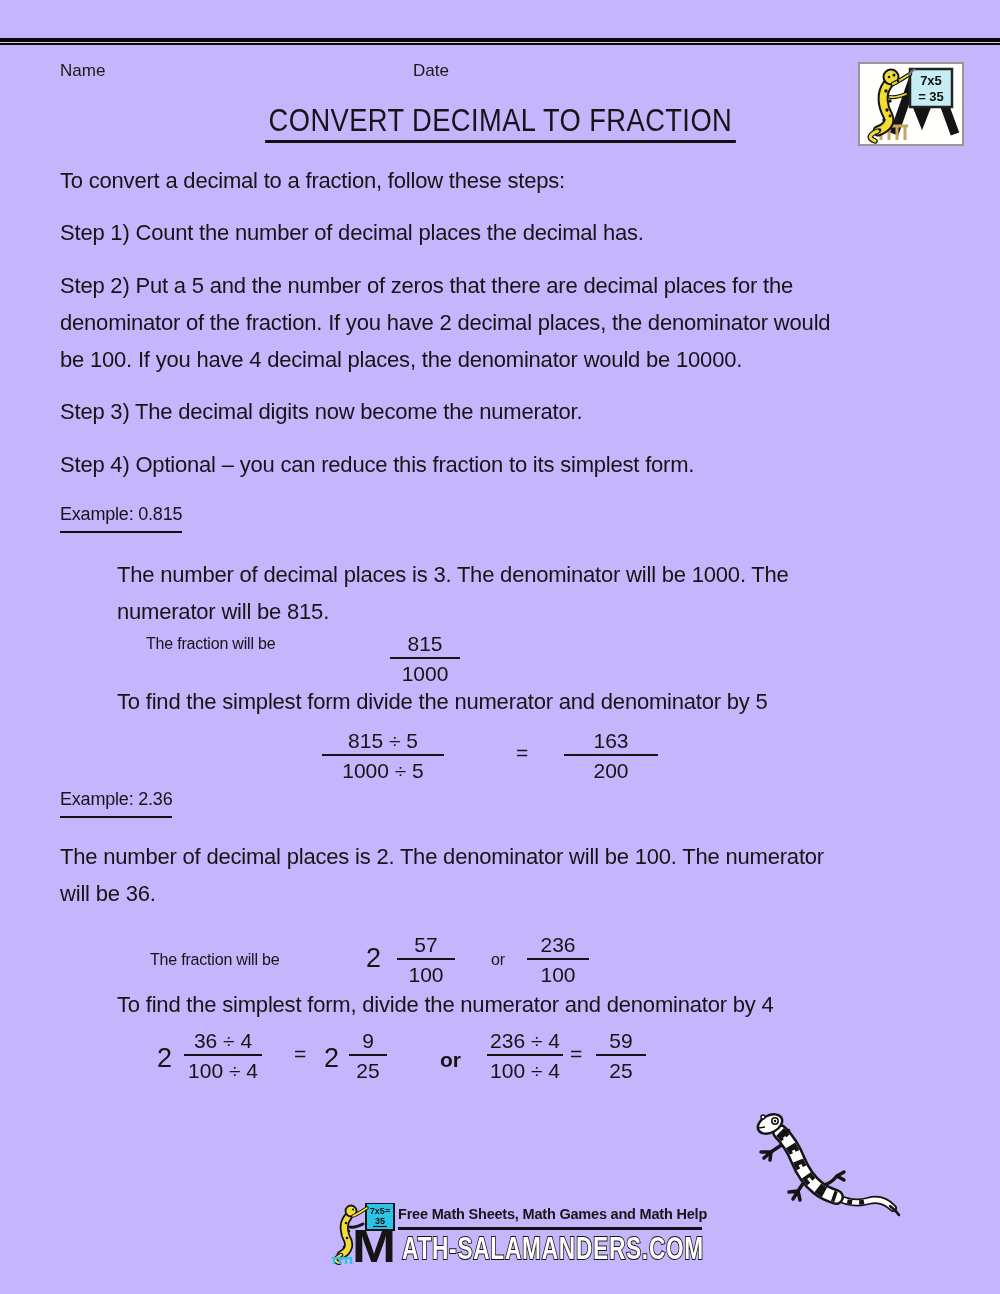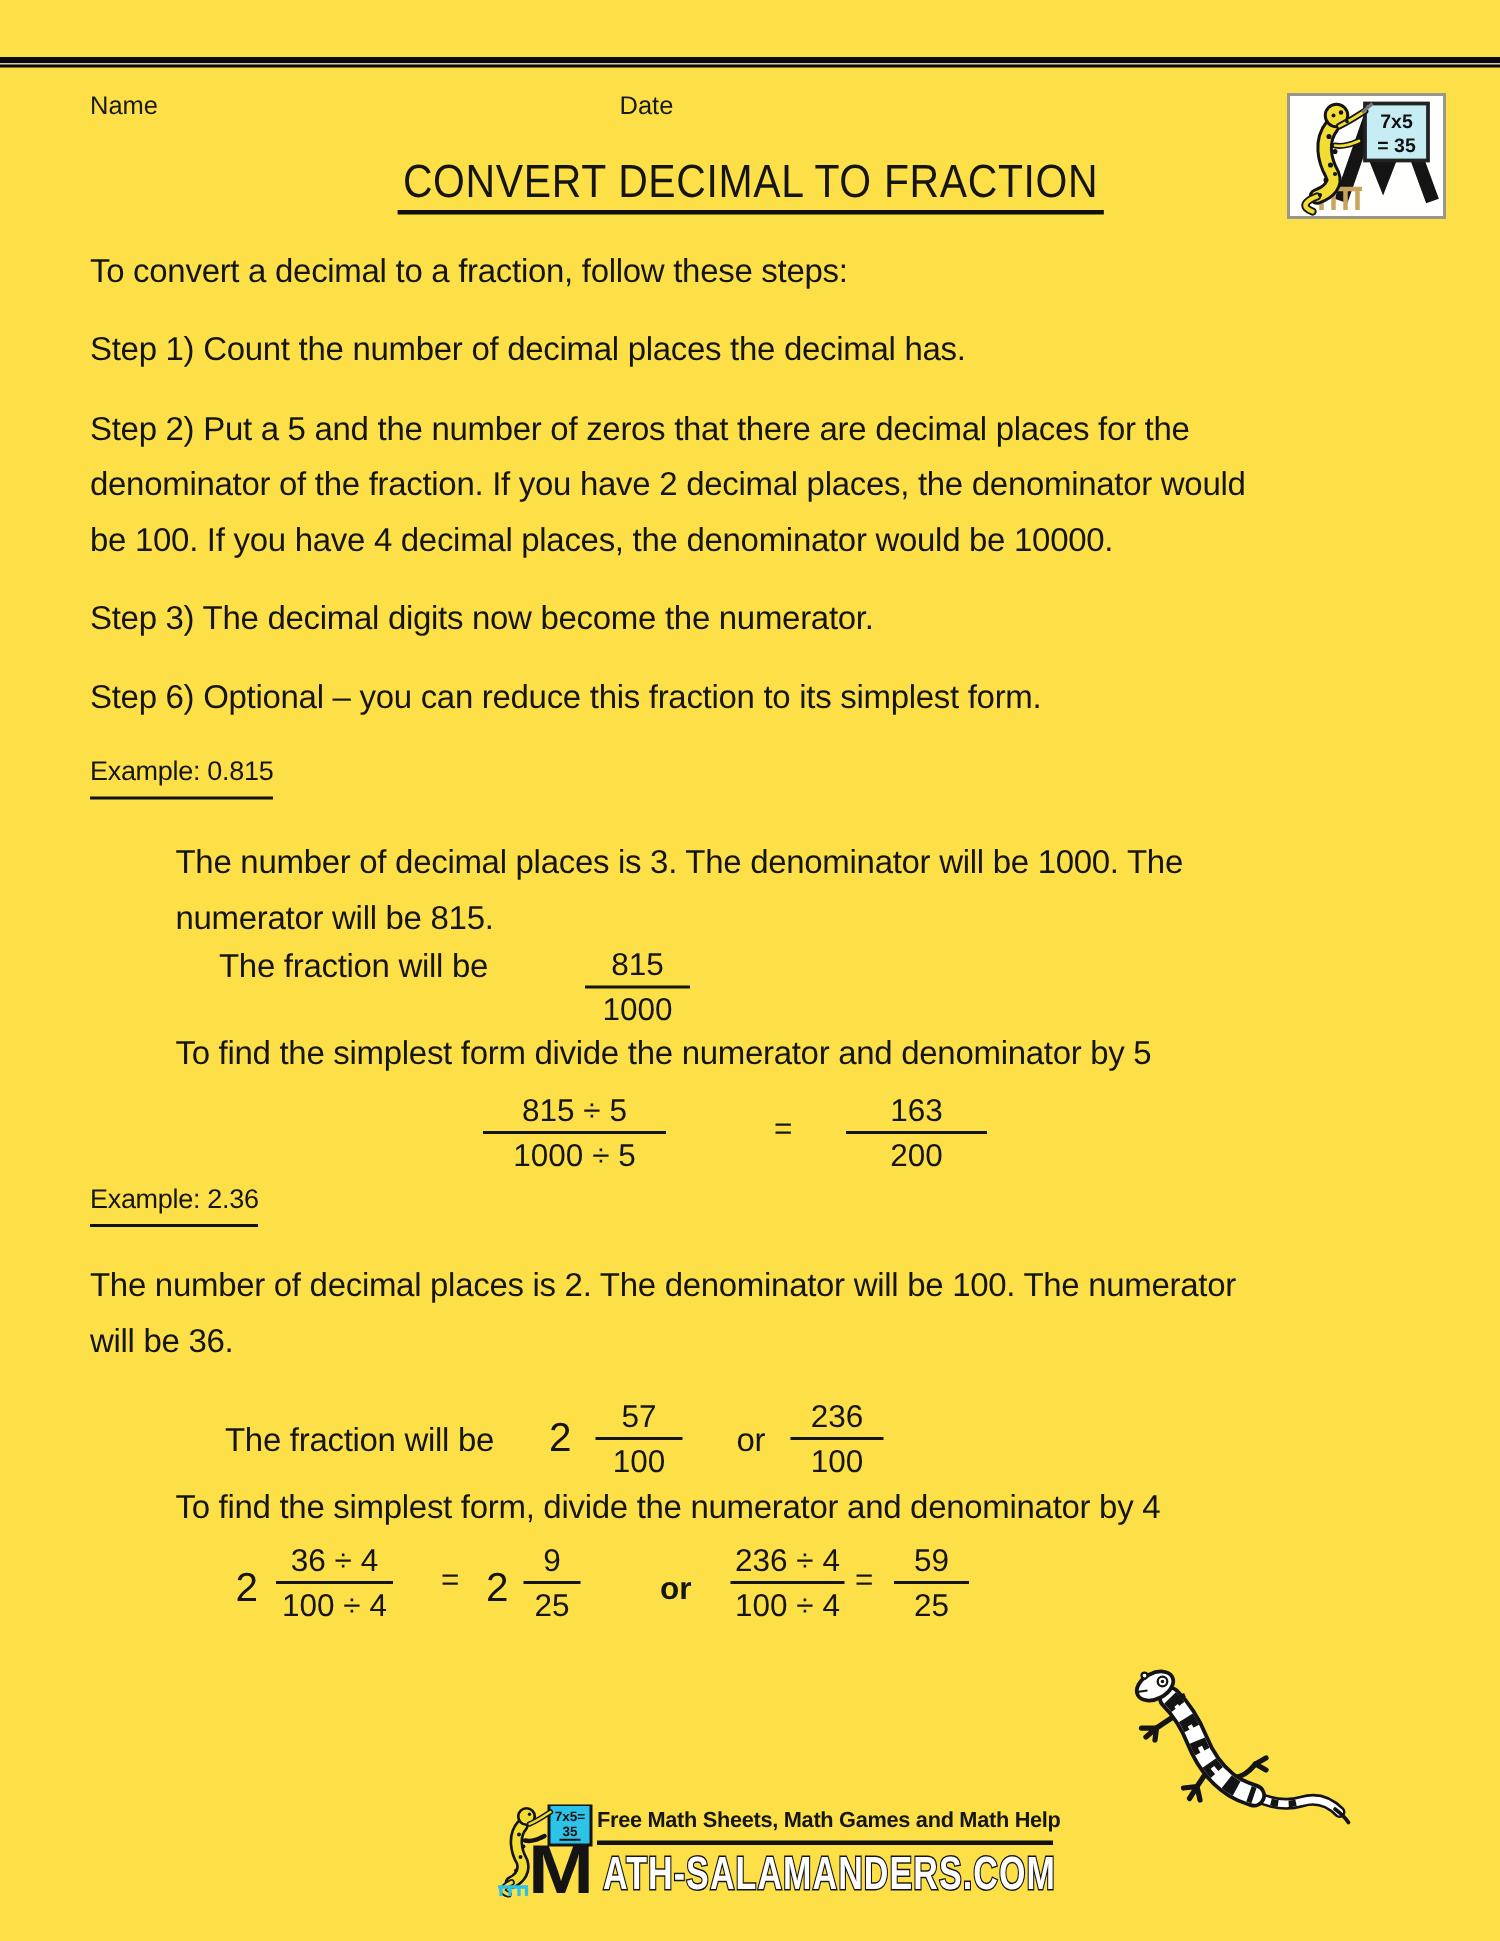--- a/index.html
+++ b/index.html
@@ -1,19 +1,19 @@
 <!DOCTYPE html>
 <html><head>
 <meta charset="utf-8">
 <style>
   html,body{margin:0;padding:0;background:#e8e8e8;}
   .page{
     position:relative;
     width:1000px;height:1294px;
-    background:#fde047;
+    background:#c4b5fd;
     font-family:"Liberation Sans", sans-serif;
     color:#151515;
     overflow:hidden;
     margin:0 auto;
   }
   .abs{position:absolute;white-space:nowrap;}
   
   .tb1{position:absolute;left:0;top:38px;width:1000px;height:4px;background:#0a0a0a;}
   .tb2{position:absolute;left:0;top:42px;width:1000px;height:1px;background:#cccccc;}
   .tb3{position:absolute;left:0;top:43px;width:1000px;height:2px;background:#0a0a0a;}
@@ -29,21 +29,21 @@
     border-bottom:3px solid #111;
     padding:0 4px 2px 4px;
   }
 
   .para{font-size:22px;line-height:37px;letter-spacing:-0.2px;}
   .para div{white-space:nowrap;}
   .heading{
     font-size:18px;line-height:30px;letter-spacing:-0.2px;
     display:inline-block;border-bottom:2.5px solid #111;padding-bottom:2px;
   }
-  .mtext{font-size:22px;line-height:27px;letter-spacing:-0.2px;}
+  .mtext{font-size:16px;line-height:27px;letter-spacing:-0.2px;}
   .frac{position:absolute;text-align:center;font-size:21px;line-height:27px;}
   .frac .num{display:block;border-bottom:2.5px solid #141414;}
   .frac .den{display:block;margin-top:1px;}
   .bigdigit{font-size:27px;line-height:27px;}
   .eq{font-size:21px;line-height:27px;}
   .orb{font-weight:bold;font-size:21px;line-height:27px;}
 
   .logo-box{
     left:858px;top:62px;width:102px;height:80px;
     background:#fffffe;border:2px solid #98988e;
@@ -122,21 +122,21 @@
   </div>
   <div class="abs para" style="left:60px;top:267px">
     <div>Step 2) Put a 5 and the number of zeros that there are decimal places for the</div>
     <div>denominator of the fraction. If you have 2 decimal places, the denominator would</div>
     <div>be 100. If you have 4 decimal places, the denominator would be 10000.</div>
   </div>
   <div class="abs para" style="left:60px;top:393px">
     <div>Step 3) The decimal digits now become the numerator.</div>
   </div>
   <div class="abs para" style="left:60px;top:446px">
-    <div>Step 6) Optional – you can reduce this fraction to its simplest form.</div>
+    <div>Step 4) Optional – you can reduce this fraction to its simplest form.</div>
   </div>
 
   <div class="abs" style="left:60px;top:499px">
     <span class="heading">Example: 0.815</span>
   </div>
   <div class="abs para" style="left:117px;top:556px">
     <div>The number of decimal places is 3. The denominator will be 1000. The</div>
     <div>numerator will be 815.</div>
   </div>
 

